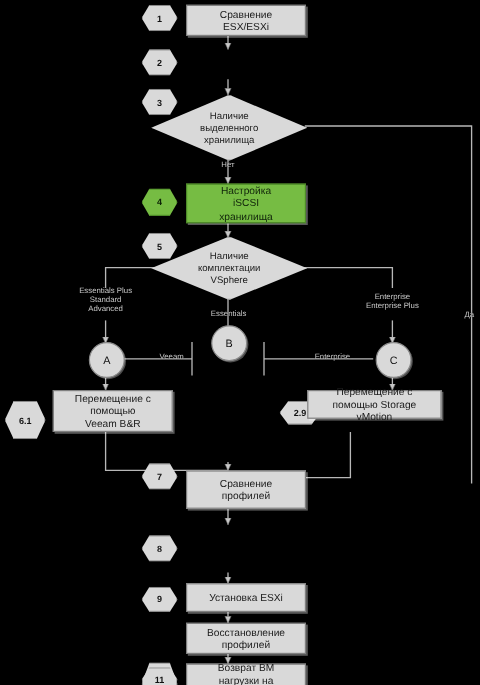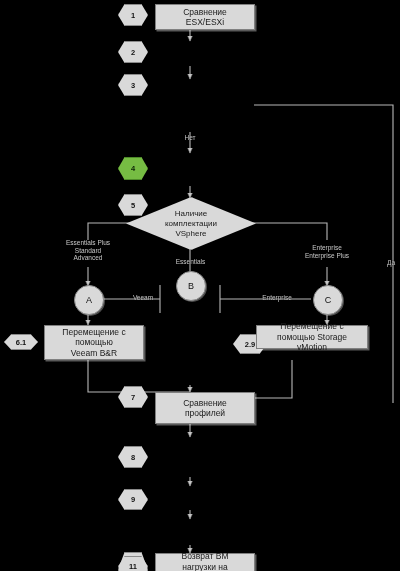--- a/index.html
+++ b/index.html
@@ -105,55 +105,61 @@
       <path d="M393,403 L393,403"></path>
     </g>
   </svg>
 
   <div class="hex" style="left:118px;top:4px;width:30px;height:22px;">1</div>
   <div class="box" style="left:155px;top:4px;width:100px;height:26px;">Сравнение ESX/ESXi</div>
 
   <div class="hex" style="left:118px;top:41px;width:30px;height:22px;">2</div>
 
   <div class="hex" style="left:118px;top:74px;width:30px;height:22px;">3</div>
+  <div class="diamond" style="left:126px;top:79px;width:128px;height:53px;">
+    <span style="max-width:74px;">Наличие выделенного хранилища</span>
+  </div>
   <div class="lbl" style="left:176px;top:134px;width:28px;">Нет</div>
   <div class="lbl" style="left:383px;top:259px;width:16px;">Да</div>
 
   <div class="hex green" style="left:118px;top:157px;width:30px;height:23px;">4</div>
+  <div class="box green" style="left:155px;top:153px;width:100px;height:33px;">Настройка iSCSI хранилища</div>
 
   <div class="hex" style="left:118px;top:194px;width:30px;height:22px;">5</div>
   <div class="diamond" style="left:126px;top:197px;width:128px;height:51px;">
     <span style="max-width:80px;">Наличие комплектации VSphere</span>
   </div>
 
   <div class="lbl" style="left:48px;top:239px;width:80px;">Essentials Plus
 Standard
 Advanced</div>
   <div class="lbl" style="left:163px;top:258px;width:55px;">Essentials</div>
   <div class="lbl" style="left:287px;top:244px;width:80px;">Enterprise
 Enterprise Plus</div>
 
   <div class="circ" style="left:74px;top:285px;width:28px;height:28px;">A</div>
   <div class="circ" style="left:176px;top:271px;width:28px;height:28px;">B</div>
   <div class="circ" style="left:313px;top:285px;width:28px;height:28px;">C</div>
 
   <div class="lbl" style="left:122px;top:294px;width:42px;">Veeam</div>
   <div class="lbl" style="left:248px;top:294px;width:58px;">Enterprise</div>
 
-  <div class="hex" style="left:4px;top:334px;width:34px;height:16px;">6.1</div>
+  <div class="hex" style="left:4px;top:334px;width:34px;height:32px;">6.1</div>
   <div class="box" style="left:44px;top:325px;width:100px;height:35px;">Перемещение с помощью Veeam B&amp;R</div>
 
   <div class="hex" style="left:233px;top:334px;width:34px;height:20px;">2.9</div>
   <div class="box" style="left:256px;top:325px;width:112px;height:24px;">Перемещение с помощью Storage vMotion</div>
 
   <div class="hex" style="left:118px;top:386px;width:30px;height:22px;">7</div>
   <div class="box" style="left:155px;top:392px;width:100px;height:32px;">Сравнение профилей</div>
 
   <div class="hex" style="left:118px;top:446px;width:30px;height:22px;">8</div>
 
   <div class="hex" style="left:118px;top:489px;width:30px;height:21px;">9</div>
+  <div class="box" style="left:155px;top:486px;width:100px;height:24px;">Установка ESXi</div>
 
   <div class="hex" style="left:118px;top:552px;width:30px;height:36px;text-align:center;">10</div>
+  <div class="box" style="left:155px;top:519px;width:100px;height:26px;">Восстановление профилей</div>
 
   <div class="hex" style="left:118px;top:556px;width:30px;height:21px;">11</div>
   <div class="box" style="left:155px;top:553px;width:100px;height:28px;">Возврат ВМ нагрузки на ESXi хост</div>
 
 </div>
 
 </body></html>

